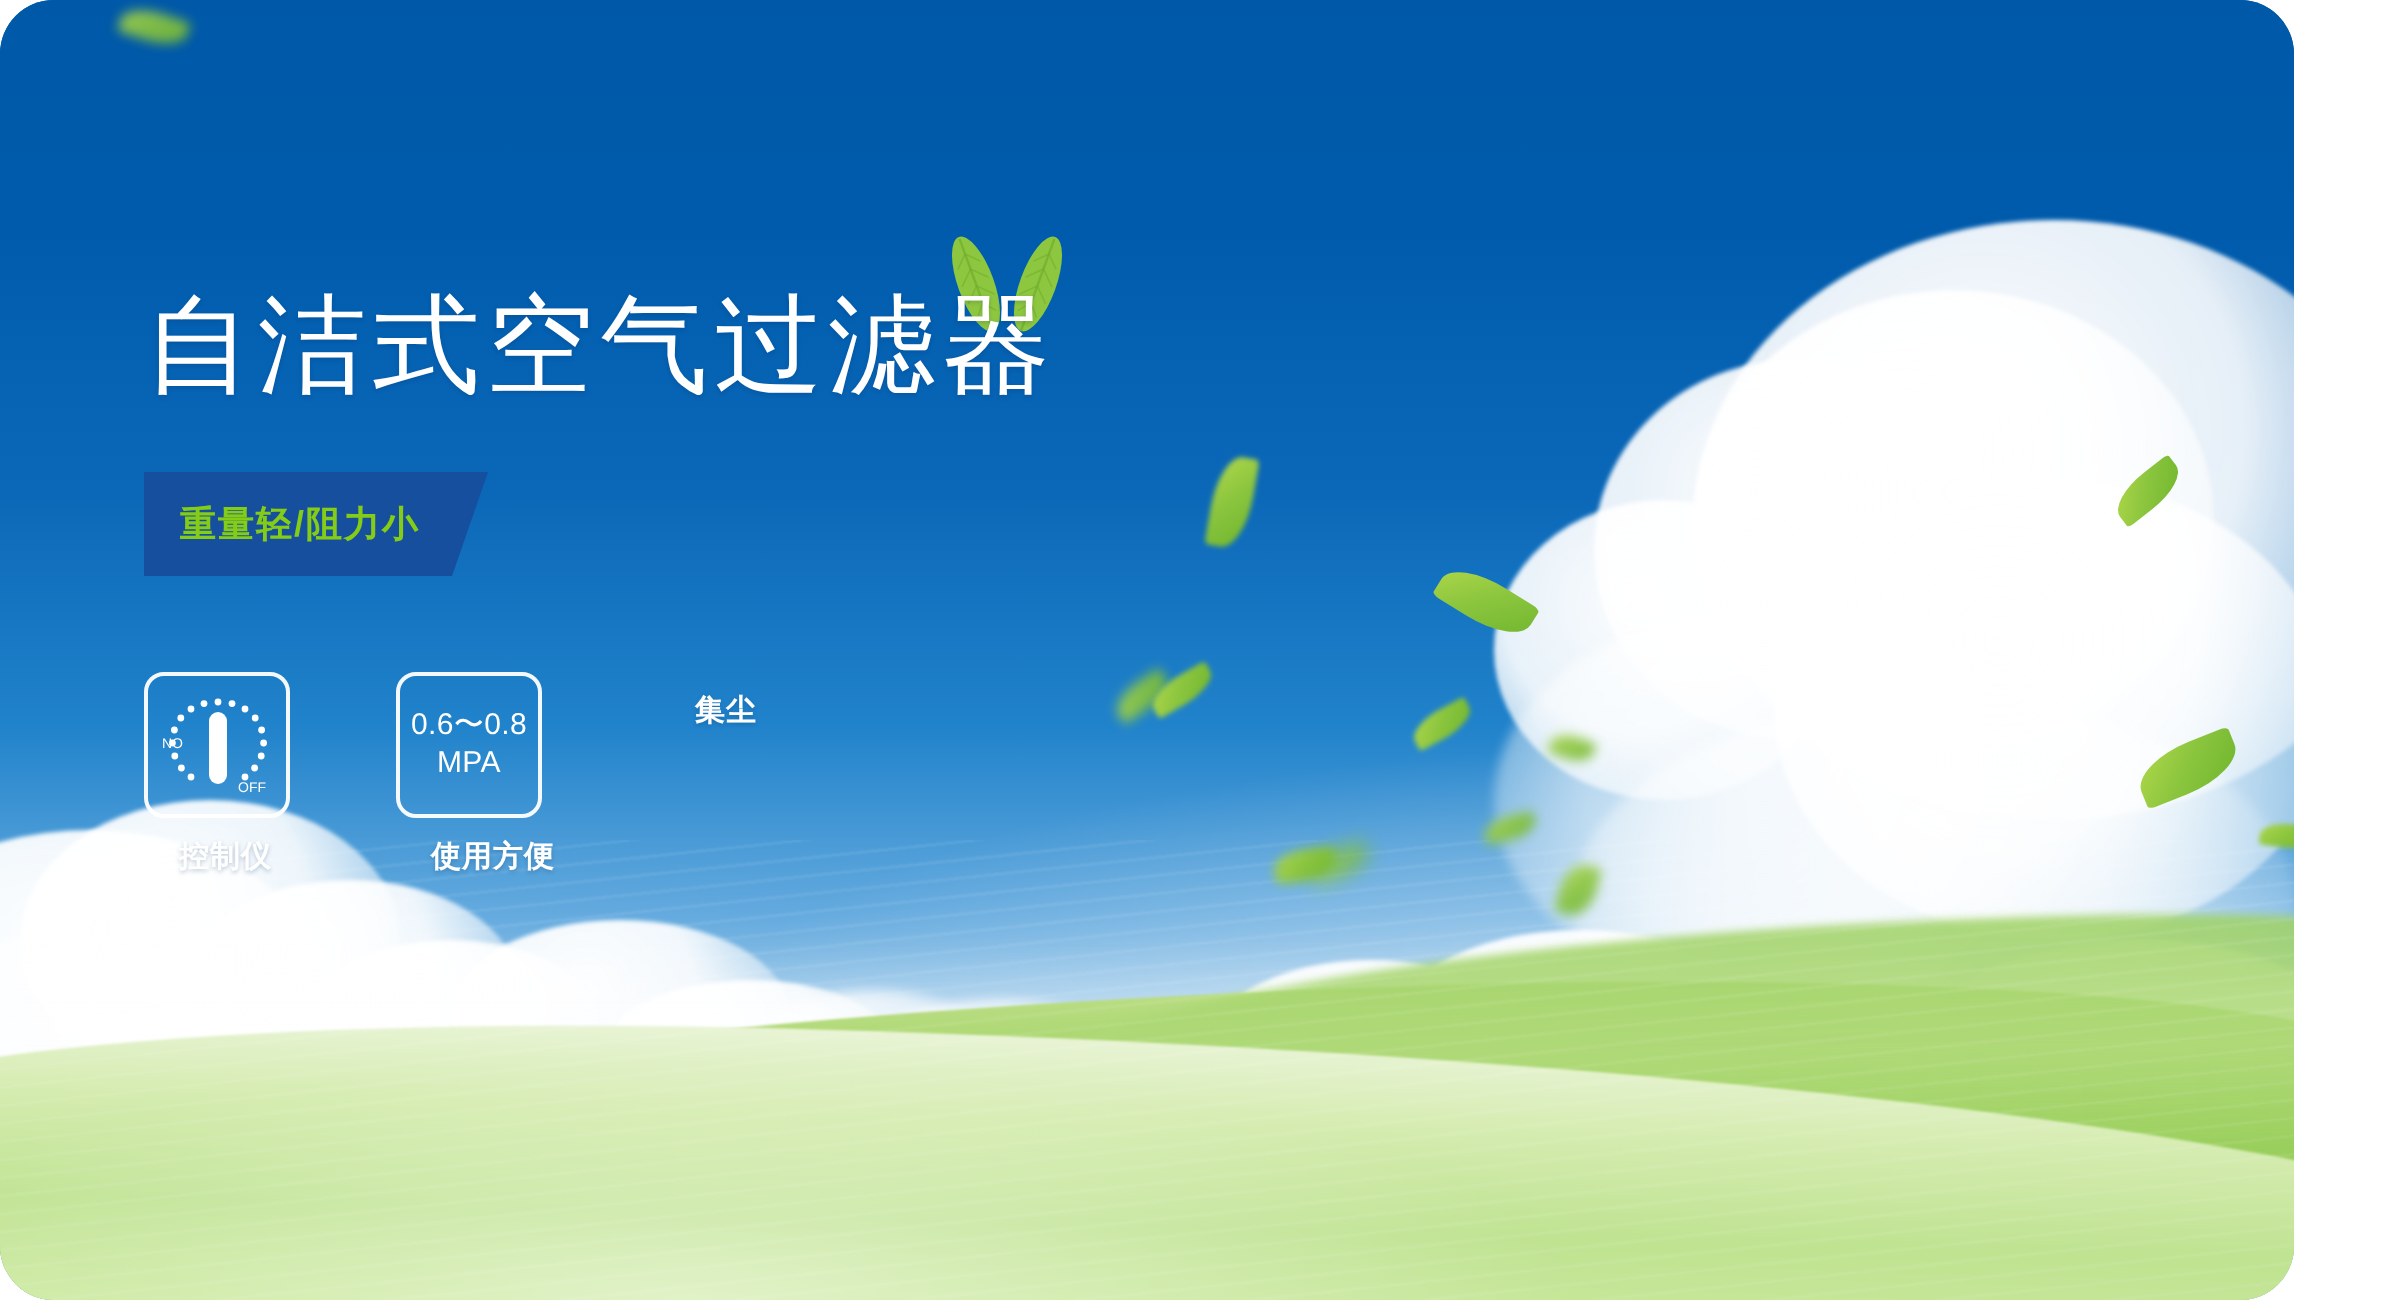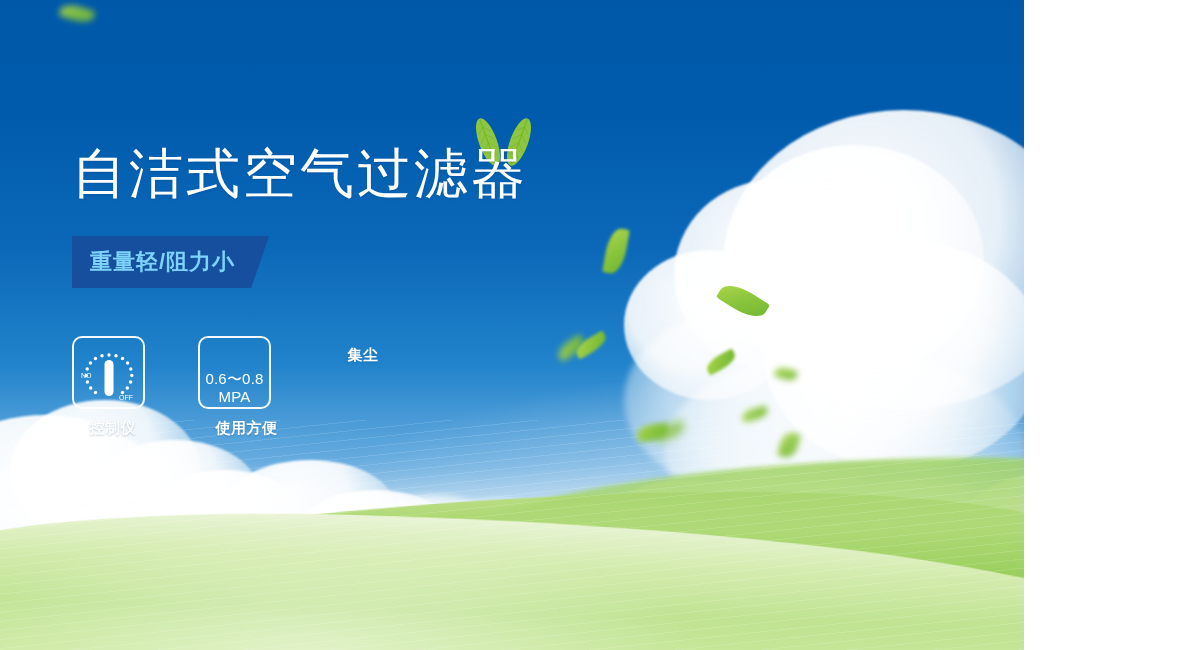--- a/index.html
+++ b/index.html
@@ -4,25 +4,26 @@
 <style>
   html, body {
     margin: 0;
     padding: 0;
     background: #ffffff;
   }
   * { box-sizing: border-box; }
 
   .banner {
     position: relative;
-    width: 1024px;
+    width: 1147px;
     height: 650px;
     overflow: hidden;
     font-family: "Liberation Sans", "DejaVu Sans", sans-serif;
     background: #005bac;
+    border-radius: 27px;
   }
 
   
   .sky {
     position: absolute;
     inset: 0;
     background:
       linear-gradient(to bottom,
         #0059a8 0%,
         #005bac 18%,
@@ -174,22 +175,22 @@
   
   .subbar {
     position: absolute;
     left: 72px; top: 236px;
     height: 52px;
     display: flex;
     align-items: stretch;
   }
   .sub-left {
     background: #164f9e;
-    color: #7dd3fc;
-    font-size: 22px;
+    color: #84cc16;
+    font-size: 18px;
     font-weight: bold;
     letter-spacing: 1px;
     display: flex; align-items: center;
     padding: 0 22px 0 18px;
     padding-right: 34px;
     clip-path: polygon(0 0, 100% 0, calc(100% - 18px) 100%, 0 100%);
   }
   .sub-right {
     background: #ffffff;
     color: #1c5fae;
@@ -208,21 +209,21 @@
     left: 72px; top: 336px;
     display: flex;
     gap: 53px;
   }
   .feature { width: 73px; }
   .feat-box {
     width: 73px; height: 73px;
     border: 2px solid rgba(255,255,255,0.95);
     border-radius: 10px;
     display: flex;
-    align-items: flex-end;
+    align-items: center;
     justify-content: center;
     color: #ffffff;
     position: relative;
   }
   .feat-text {
     font-size: 15px;
     line-height: 1.25;
     text-align: center;
     font-weight: 300;
     letter-spacing: 0.2px;

